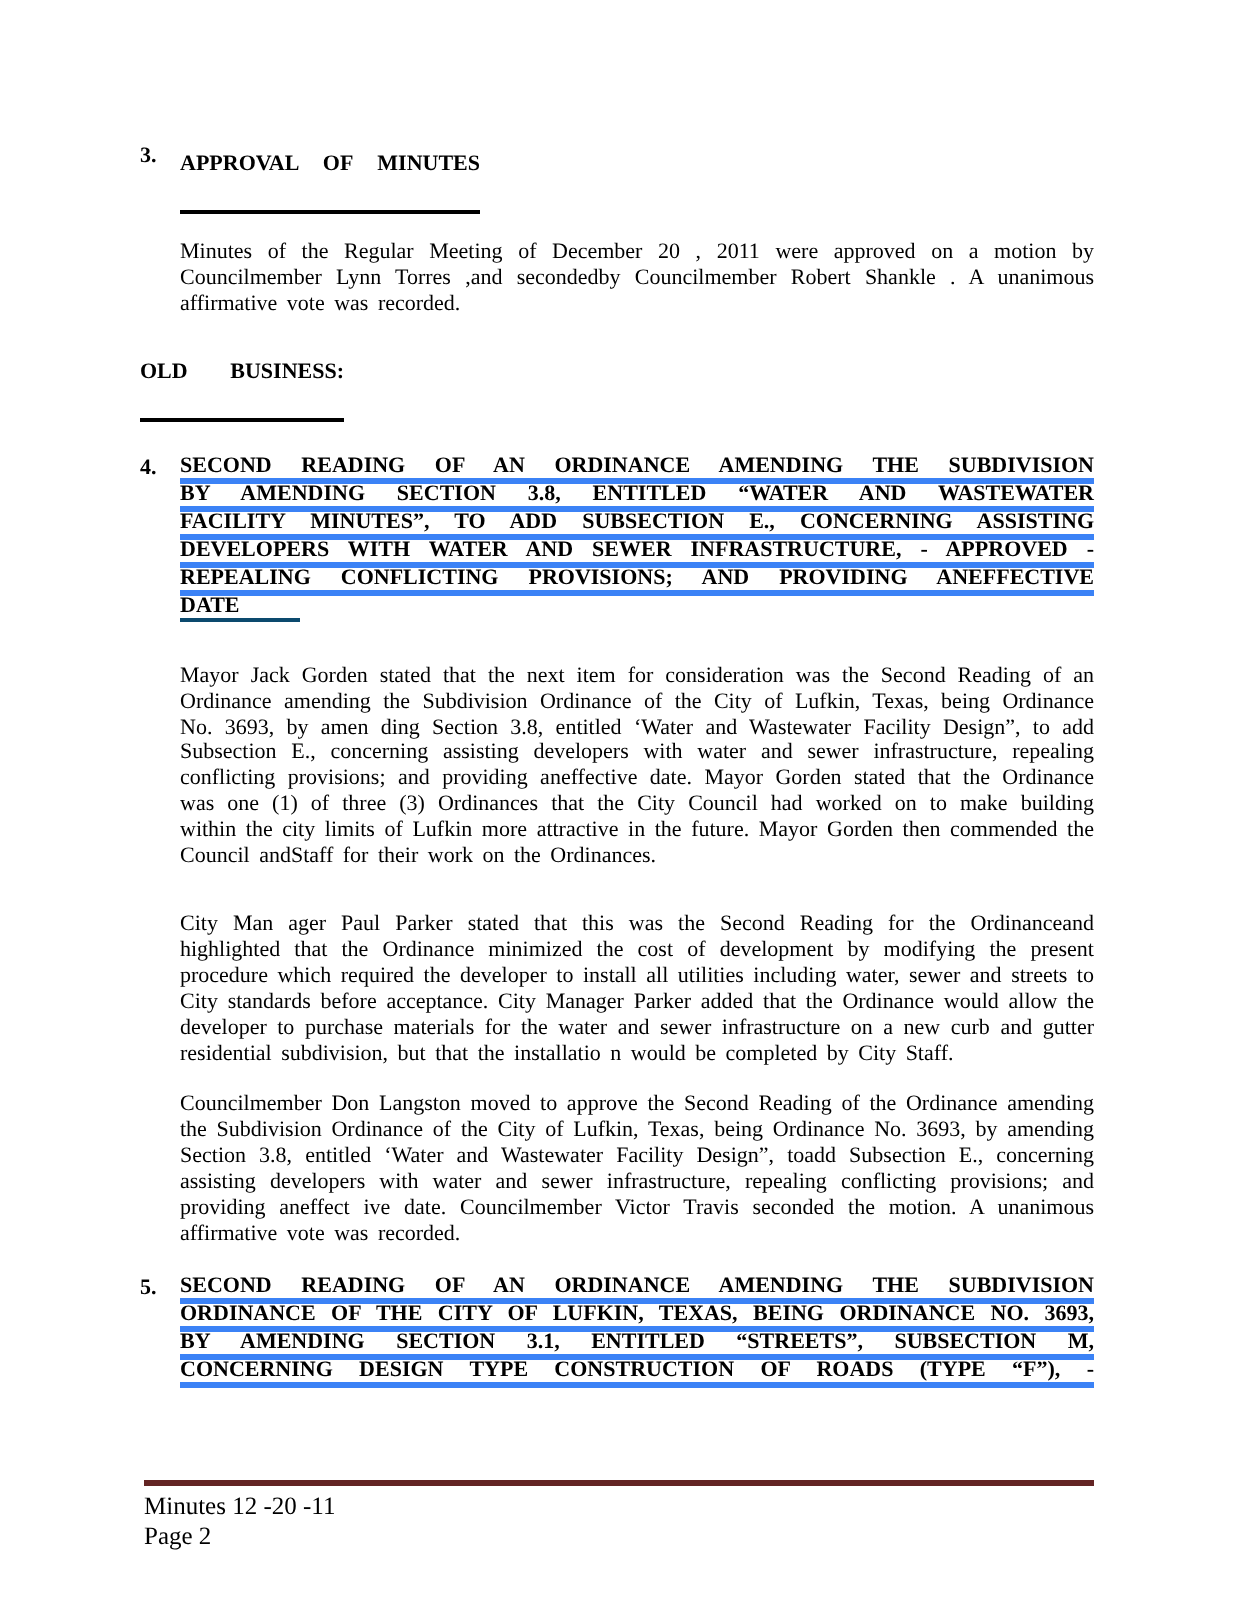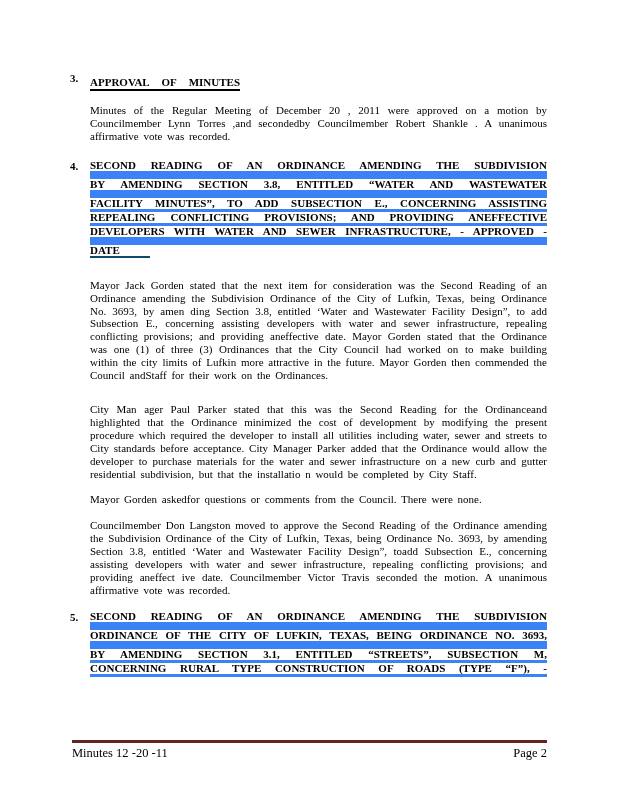--- a/index.html
+++ b/index.html
@@ -26,32 +26,32 @@
 
   
   .short-head {
     display: inline-block;
     font-weight: bold;
     font-size: 11px;
     line-height: 11px;
     border-bottom: 2px solid #000;
     text-align: justify;
     text-align-last: justify;
-    padding-bottom: 1px;
+    padding-bottom: 17px;
   }
   .w150 { width: 150px; }
   .w102 { width: 102px; }
   .subhead-row { margin-top: 17px; }
 
   
   .heading .hline {
     font-weight: bold;
     font-size: 11px;
     line-height: 11px;
-    border-bottom: 8px solid #3b82f6;
+    border-bottom: 3px solid #3b82f6;
     text-align: justify;
     text-align-last: justify;
     word-spacing: 1px;
   }
   .heading .hline:nth-child(3),
   .heading .hline:nth-child(4) { border-bottom-width: 3px; }
   .heading .hline.last {
     border-bottom: none;
     text-align-last: left;
   }
@@ -80,61 +80,64 @@
     position: absolute;
     left: 72px;
     right: 71px;
     top: 740px;
     border-top: 3px solid #632423;
     padding-top: 3px;
     display: flex;
     justify-content: space-between;
     font-size: 12.5px;
     line-height: 15px;
+    flex-direction: column;
   }
 </style>
 </head>
 <body>
 
 <div class="page">
 
   <div class="item-row">
     <div class="item-num">3.</div>
     <div class="item-content">
       <span class="short-head w150">APPROVAL OF MINUTES</span>
     </div>
   </div>
 
   <p class="para first">Minutes of the Regular Meeting of December 20 , 2011 were approved on a motion by Councilmember Lynn Torres ,and secondedby Councilmember Robert Shankle . A unanimous affirmative vote was recorded.</p>
 
+  <div class="subhead-row">
+    <span class="short-head w102">OLD BUSINESS:</span>
+  </div>
 
   <div class="item-row item4">
     <div class="item-num">4.</div>
     <div class="item-content heading">
       <div class="hline">SECOND READING OF AN ORDINANCE AMENDING THE SUBDIVISION</div>
       <div class="hline">BY AMENDING SECTION 3.8, ENTITLED “WATER AND WASTEWATER</div>
       <div class="hline">FACILITY MINUTES”, TO ADD SUBSECTION E., CONCERNING ASSISTING</div>
+      <div class="hline">DEVELOPERS WITH WATER AND SEWER INFRASTRUCTURE, - APPROVED -</div>
       <div class="hline">REPEALING CONFLICTING PROVISIONS; AND PROVIDING ANEFFECTIVE</div>
-      <div class="hline">DEVELOPERS WITH WATER AND SEWER INFRASTRUCTURE, - APPROVED -</div>
       <div class="hline last"><span class="u">DATE</span></div>
     </div>
   </div>
 
   <p class="para after-head">Mayor Jack Gorden stated that the next item for consideration was the Second Reading of an Ordinance amending the Subdivision Ordinance of the City of Lufkin, Texas, being Ordinance No. 3693, by amen ding Section 3.8, entitled ‘Water and Wastewater Facility Design”, to add Subsection E., concerning assisting developers with water and sewer infrastructure, repealing conflicting provisions; and providing aneffective date. Mayor Gorden stated that the Ordinance was one (1) of three (3) Ordinances that the City Council had worked on to make building within the city limits of Lufkin more attractive in the future. Mayor Gorden then commended the Council andStaff for their work on the Ordinances.</p>
   <p class="para p2">City Man ager Paul Parker stated that this was the Second Reading for the Ordinanceand highlighted that the Ordinance minimized the cost of development by modifying the present procedure which required the developer to install all utilities including water, sewer and streets to City standards before acceptance. City Manager Parker added that the Ordinance would allow the developer to purchase materials for the water and sewer infrastructure on a new curb and gutter residential subdivision, but that the installatio n would be completed by City Staff.</p>
-  <p class="para">Mayor Gorden askedfor questions or comments from the Council. There were none.</p>
   <p class="para">Councilmember Don Langston moved to approve the Second Reading of the Ordinance amending the Subdivision Ordinance of the City of Lufkin, Texas, being Ordinance No. 3693, by amending Section 3.8, entitled ‘Water and Wastewater Facility Design”, toadd Subsection E., concerning assisting developers with water and sewer infrastructure, repealing conflicting provisions; and providing aneffect ive date. Councilmember Victor Travis seconded the motion. A unanimous affirmative vote was recorded.</p>
 
   <div class="item-row item5">
     <div class="item-num">5.</div>
     <div class="item-content heading">
       <div class="hline">SECOND READING OF AN ORDINANCE AMENDING THE SUBDIVISION</div>
       <div class="hline">ORDINANCE OF THE CITY OF LUFKIN, TEXAS, BEING ORDINANCE NO. 3693,</div>
       <div class="hline">BY AMENDING SECTION 3.1, ENTITLED “STREETS”, SUBSECTION M,</div>
-      <div class="hline">CONCERNING RURAL TYPE CONSTRUCTION OF ROADS (TYPE “F”), -</div>
+      <div class="hline">CONCERNING DESIGN TYPE CONSTRUCTION OF ROADS (TYPE “F”), -</div>
     </div>
   </div>
 
   <div class="footer">
     <span>Minutes 12 -20 -11</span>
     <span>Page 2</span>
   </div>
 
 </div>
 

